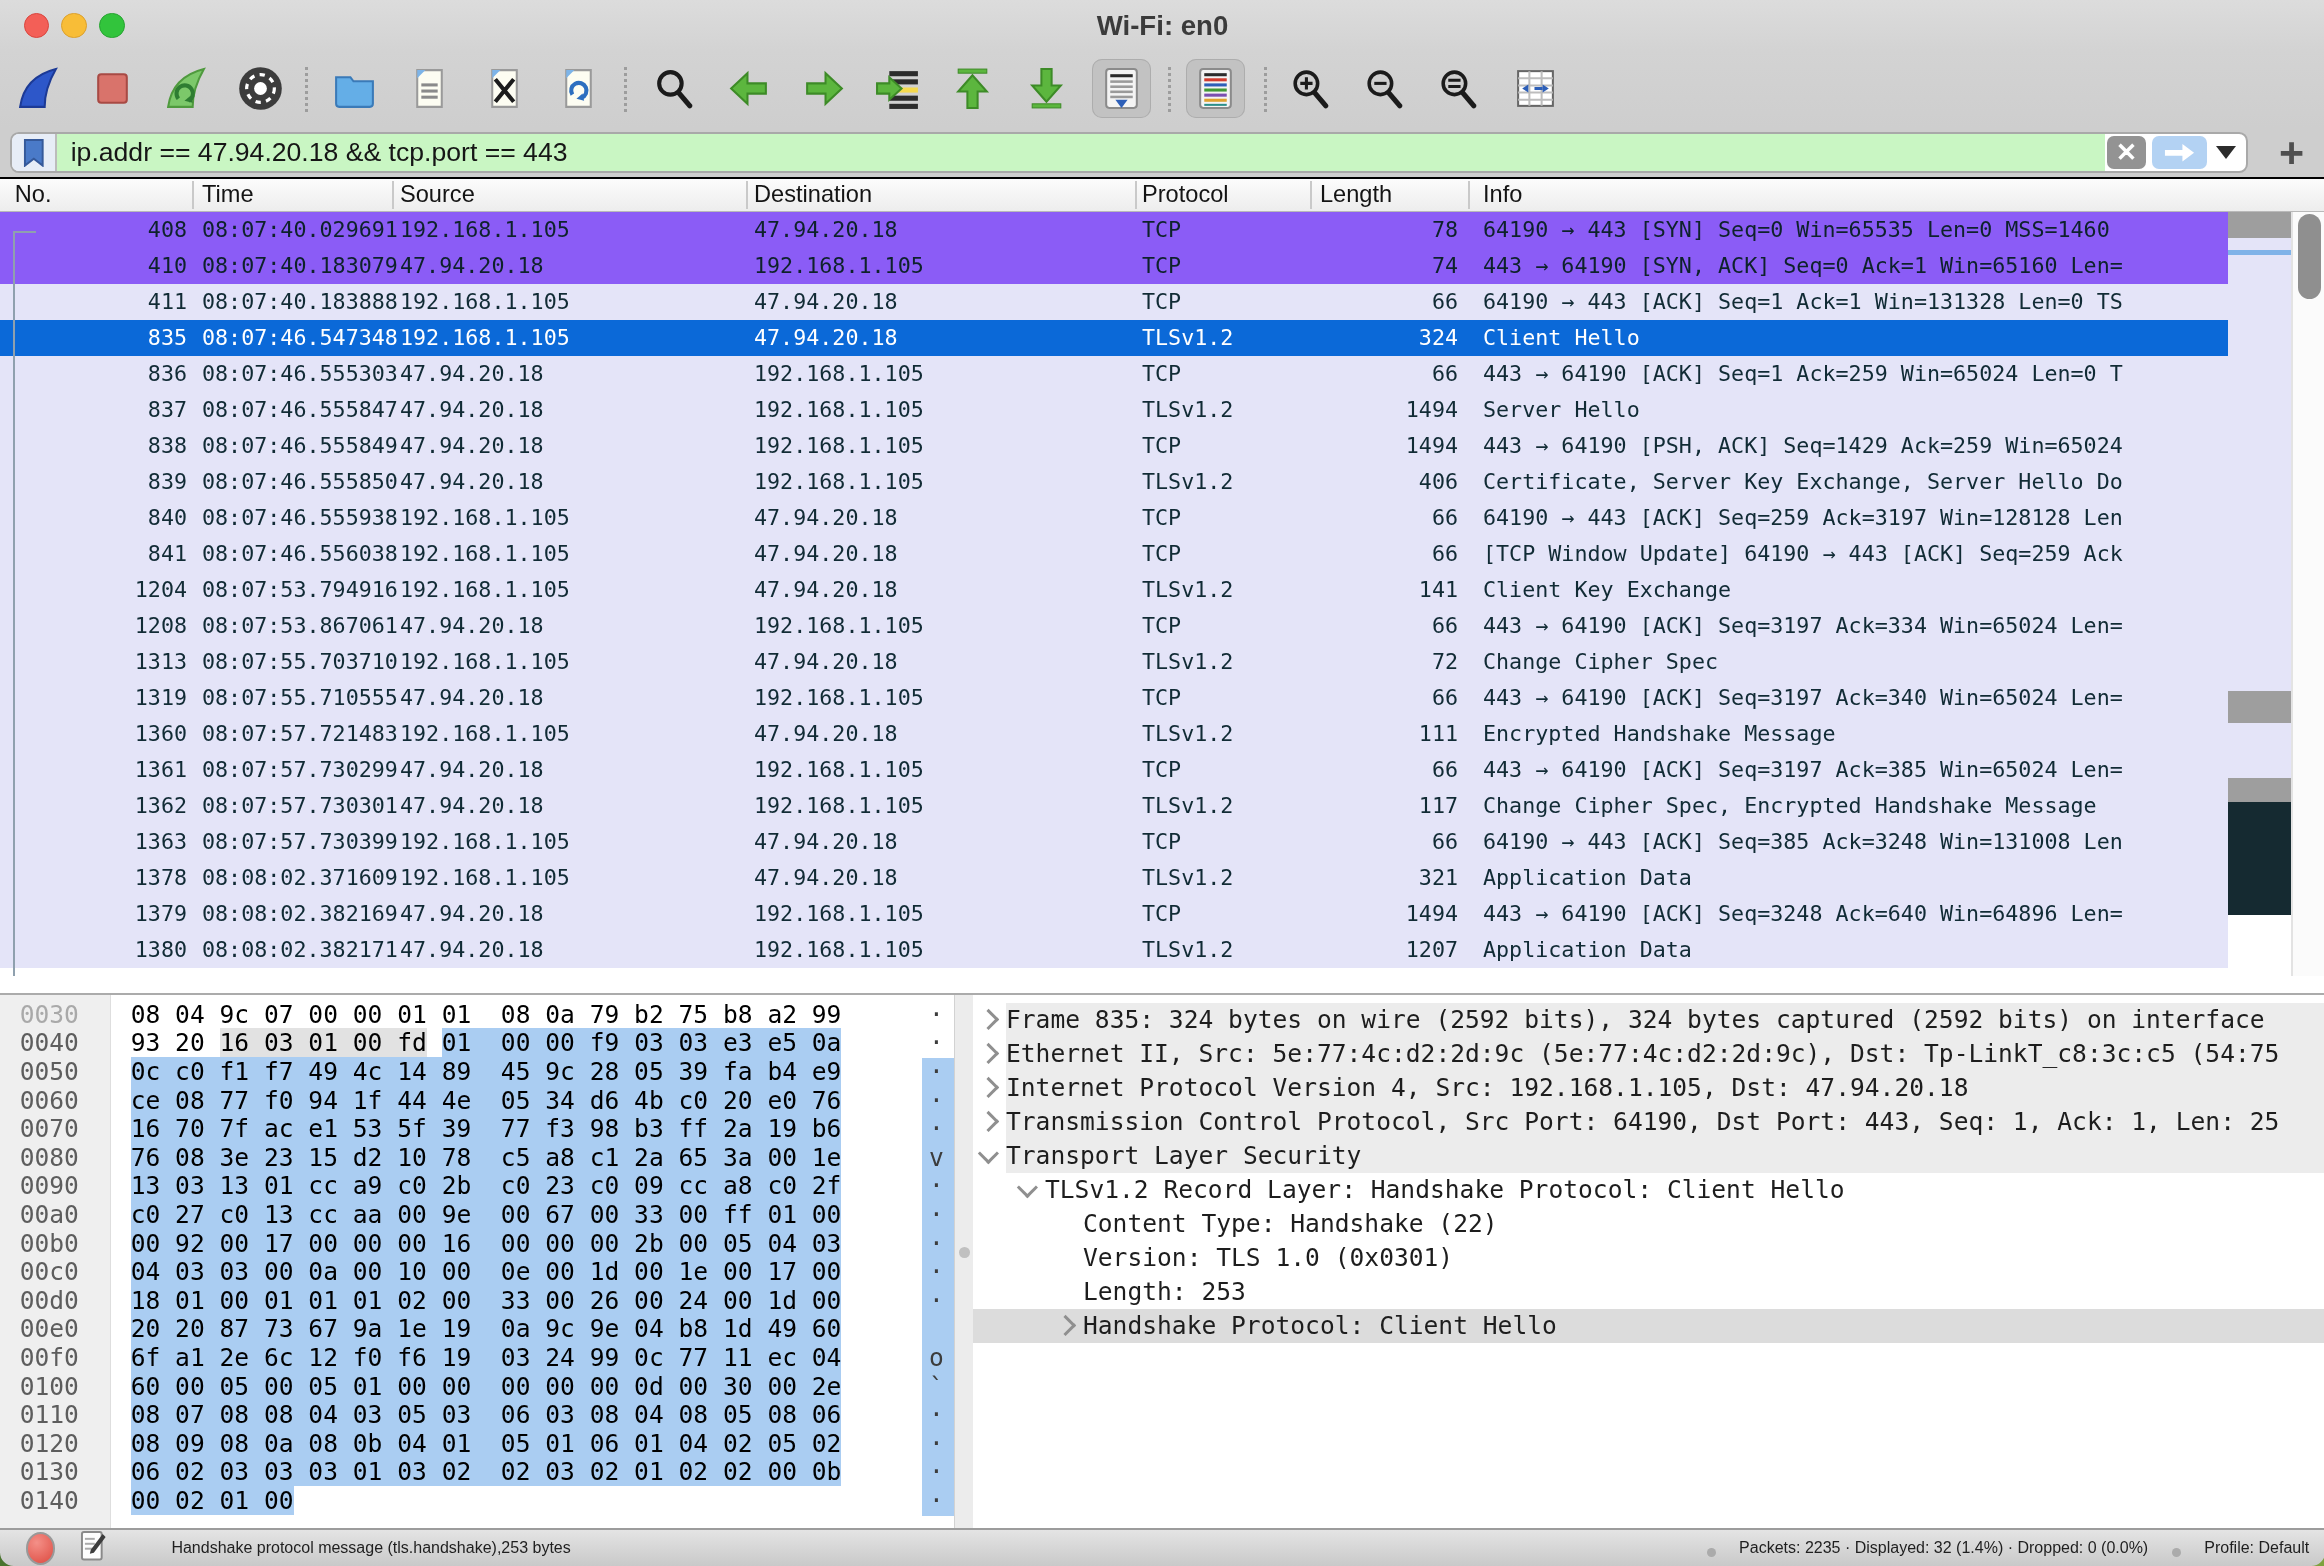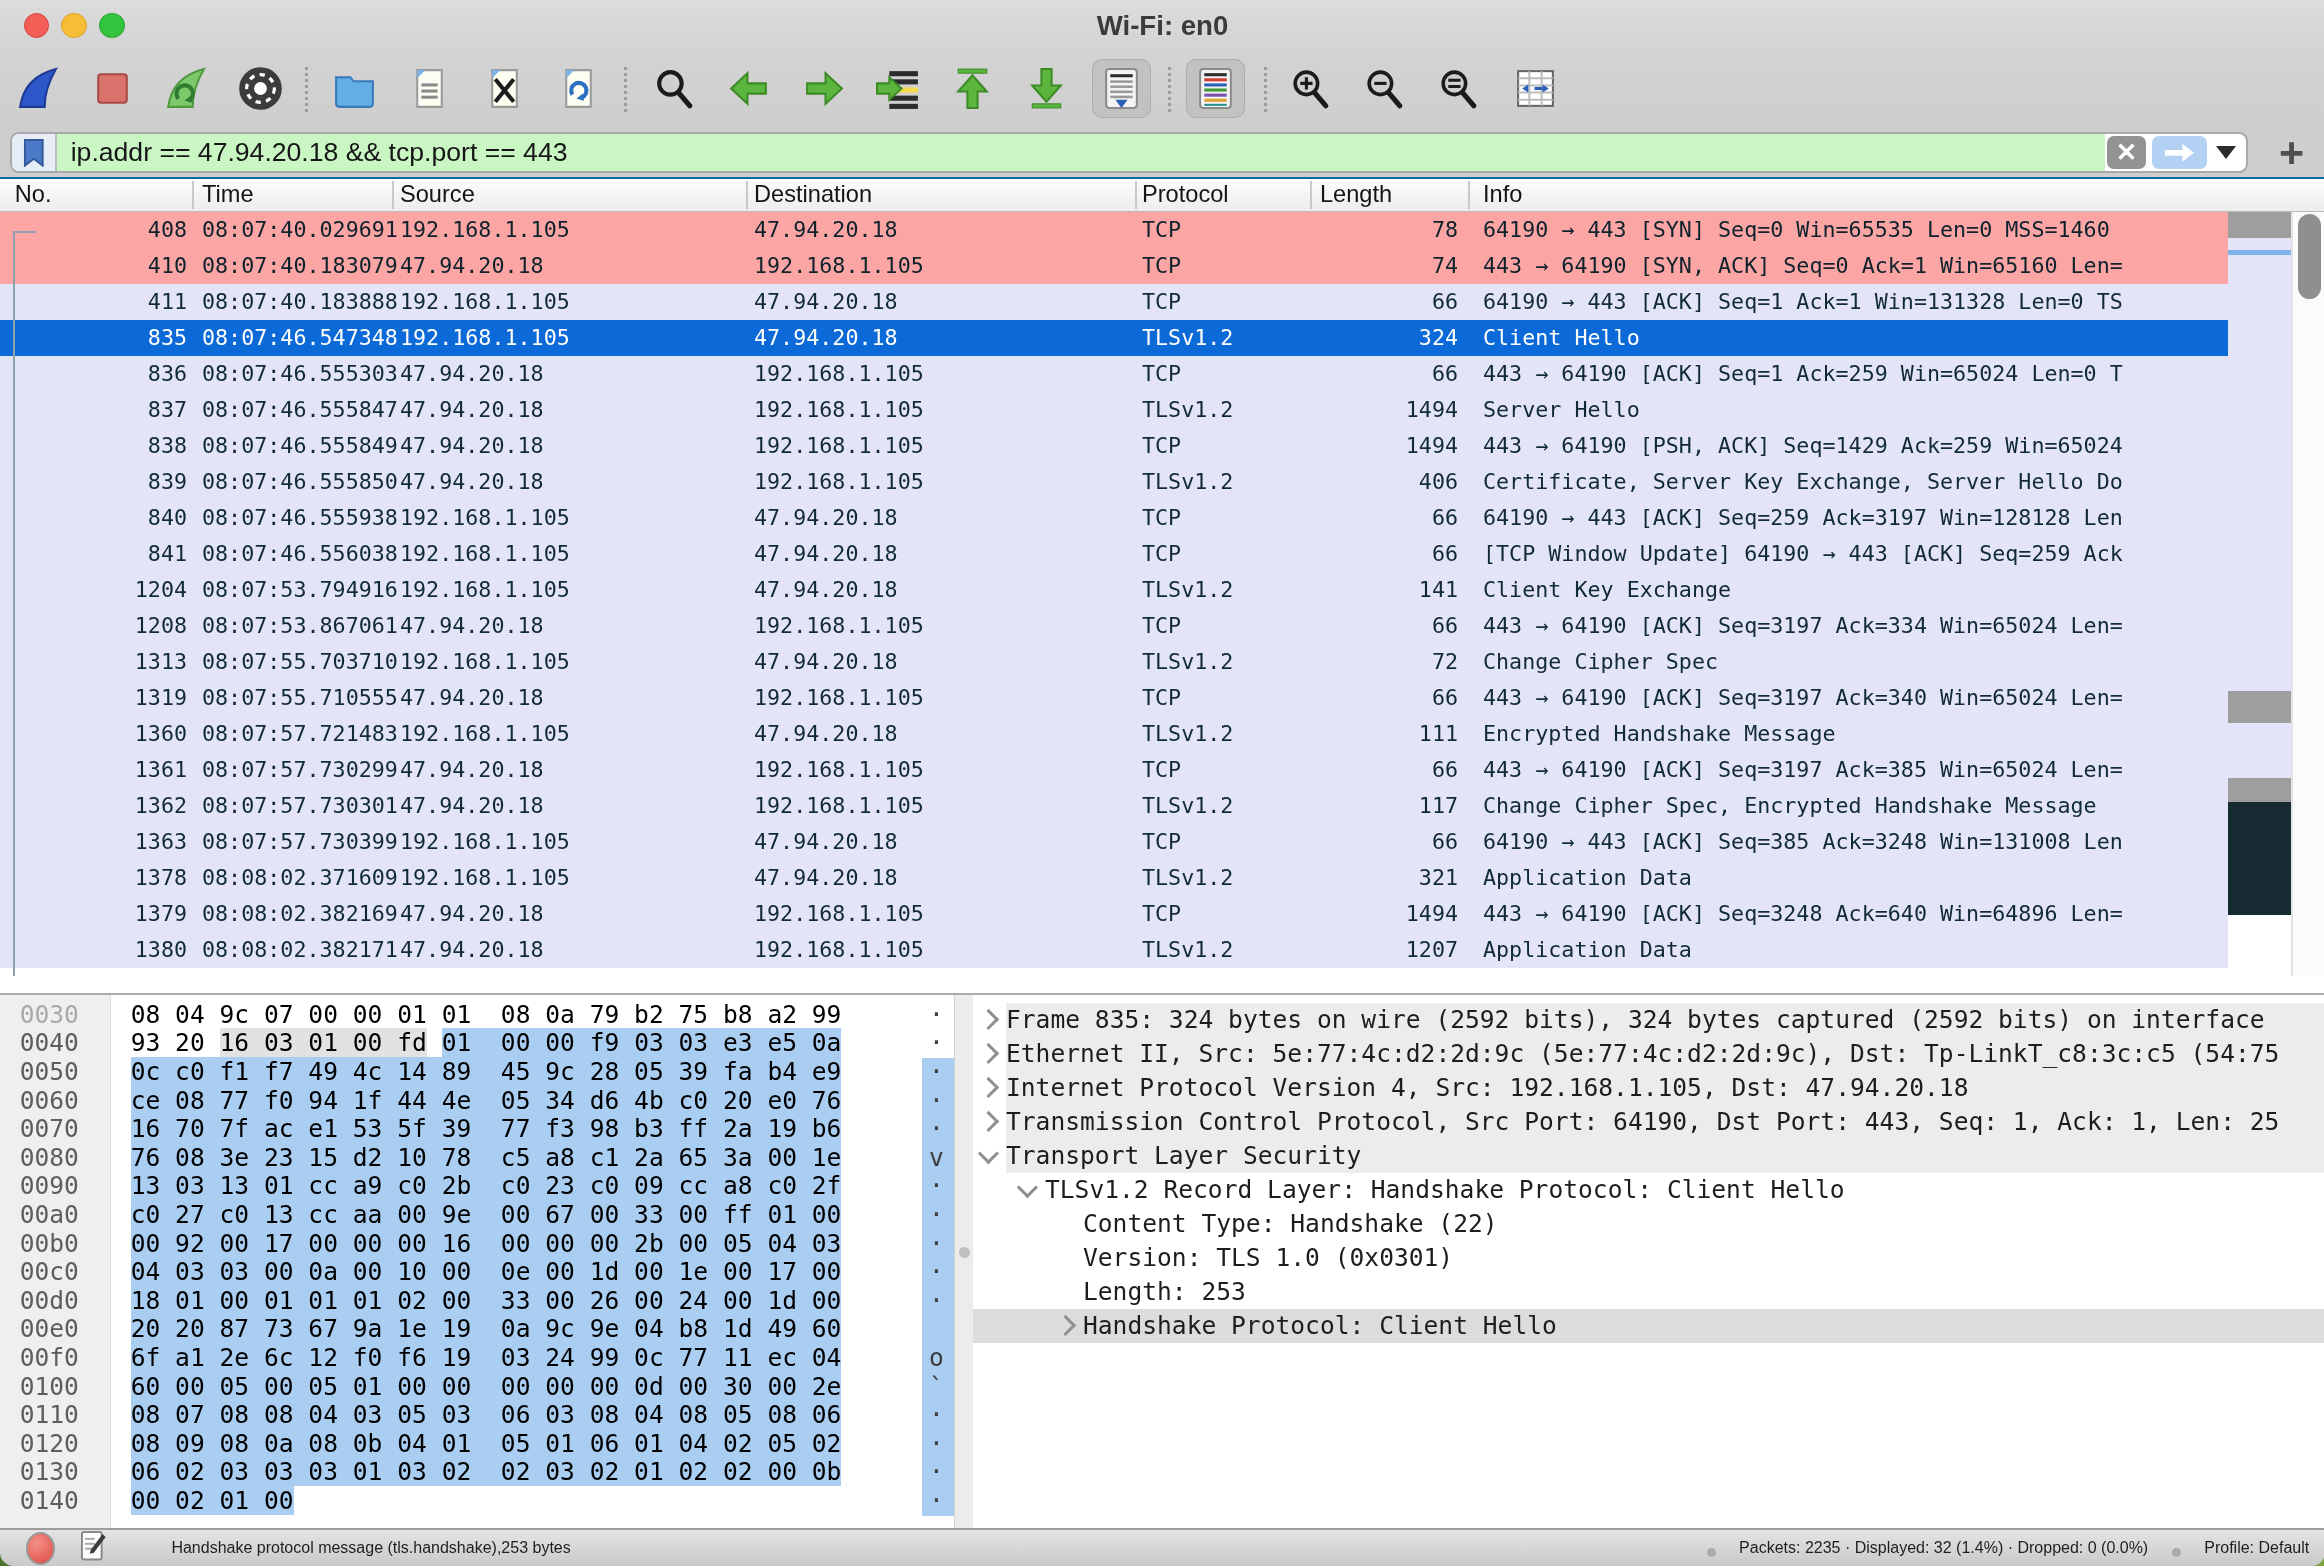--- a/index.html
+++ b/index.html
@@ -14,36 +14,36 @@
   .tl.red{left:23.6px;background:#f35f57;border:1px solid #d9453e}
   .tl.yellow{left:61px;background:#f8bd37;border:1px solid #dba02d}
   .tl.green{left:99px;background:#32c43c;border:1px solid #27a331}
   .wintitle{position:absolute;top:9.9px;left:0;width:100%;text-align:center;font-size:27.6px;font-weight:bold;color:#3b3b3b}
   
   .toolbar{position:absolute;top:51px;left:0;right:0;height:77px;background:linear-gradient(#d3d3d3,#cecece)}
   .tbico{position:absolute;top:7.9px;width:59px;height:59px;display:flex;align-items:center;justify-content:center;border-radius:9.9px}
   .tbico.pressed{background:#c2c2c2;box-shadow:inset 0 0 0 1px #adadad}
   .tbdiv{position:absolute;top:15.8px;height:45px;width:0;border-left:3.9px dotted #9d9d9d}
   
-  .filterrow{position:absolute;top:128px;left:0;right:0;height:49px;background:#cecece;border-bottom:2px solid #0369a1}
+  .filterrow{position:absolute;top:128px;left:0;right:0;height:49px;background:#cecece;border-bottom:2px solid #000000}
   .filterwrap{position:absolute;top:3.9px;left:9.9px;width:2238px;height:41px;background:#fff;border:2px solid #a9a9a9;border-radius:8.9px;display:flex;align-items:center;overflow:hidden;box-sizing:border-box}
   .fbookmark{flex:0 0 43px;height:100%;background:#e7edf7;border-right:2px solid #bcbcbc;display:flex;align-items:center;justify-content:center}
   .ftext{flex:1 1 auto;height:100%;background:#c9f6c3;display:flex;align-items:center;padding-left:13.8px;font-size:26.6px;color:#161616}
   .fclear{flex:0 0 39px;height:33px;margin-left:2px;background:#939393;border-radius:6.9px;display:flex;align-items:center;justify-content:center;color:#fff;font-size:25.6px;font-weight:bold}
   .fapply{flex:0 0 55px;height:33px;margin-left:5.9px;background:#b3d2f3;border-radius:6.9px;display:flex;align-items:center;justify-content:center}
   .fcaret{flex:0 0 39px;display:flex;align-items:center;justify-content:center}
   .caret{width:0;height:0;border-left:10.8px solid transparent;border-right:10.8px solid transparent;border-top:13.8px solid #2c2c2c}
   .fplus{position:absolute;top:2px;right:7.9px;width:51px;height:45px;display:flex;align-items:center;justify-content:center;font-size:43px;font-weight:bold;color:#4f4f4f}
   
   .phead{position:absolute;top:179px;left:0;right:0;height:31.5px;background:linear-gradient(#fcfcfc,#ededed);border-bottom:1px solid #b9b9b9;font-size:23.6px;color:#141414}
   .phlabel{position:absolute;top:2px;white-space:nowrap}
   .phsep{position:absolute;top:2px;width:0;height:27.6px;border-left:2px solid #c9c9c9}
   .plist{position:absolute;top:212px;left:0;width:2228px;height:764px;overflow:hidden;background:#fff;font-family:"DejaVu Sans Mono",monospace;font-size:21.7px}
   .prow{position:relative;height:36px;line-height:36px;background:#e4e4f8;color:#112b35}
-  .prow.gray{background:#fca5a5;color:#0e222b}
+  .prow.gray{background:#8b5cf6;color:#0e222b}
   .prow.selected{background:#0b69d8;color:#ffffff}
   .pc{position:absolute;top:0;white-space:pre;overflow:hidden}
   .pc.no{left:0;width:187px;text-align:right}
   .pc.time{left:202px}.pc.src{left:400px}.pc.dst{left:754px}.pc.proto{left:1142px}
   .pc.len{left:1310px;width:148px;text-align:right}
   .pc.info{left:1483px;width:746px}
   .convline{position:absolute;left:12.8px;top:18.7px;width:2px;height:746px;background:#8fa0ae;z-index:3}
   .convhook{position:absolute;left:12.8px;top:18.7px;width:23.6px;height:2px;background:#8fa0ae;z-index:3}
   .minimap{position:absolute;left:2228px;top:212px;width:63px;height:764px;background:#ffffff}
   .mmseg{width:100%}

